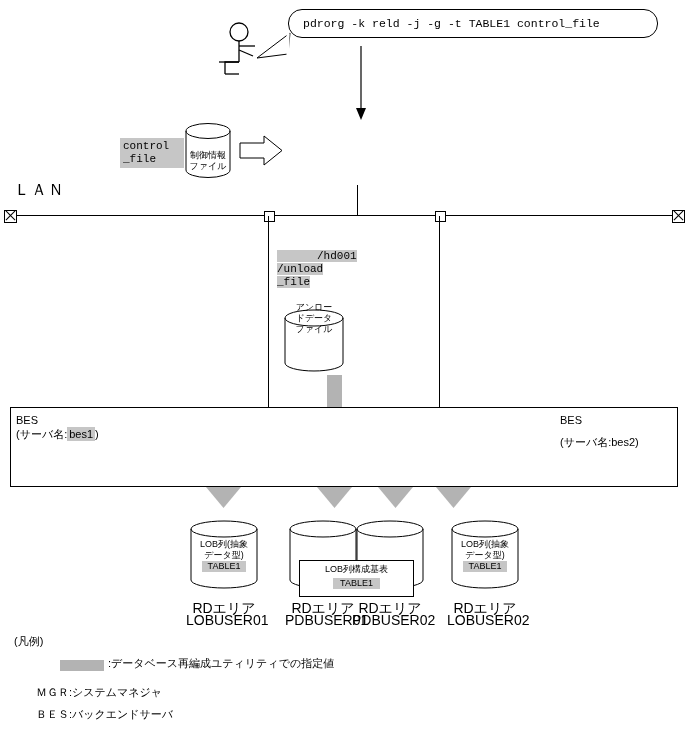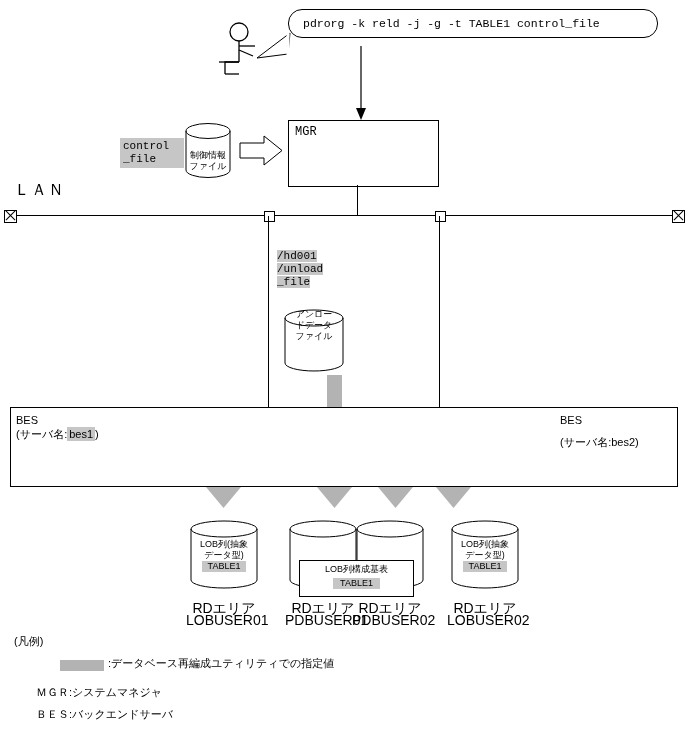--- a/index.html
+++ b/index.html
@@ -110,47 +110,44 @@
     <path d="M46,9 L46,48" stroke="#000000" stroke-width="1" fill="none"></path>
     <path d="M2,48 A22,7.5 0 0 0 46,48" fill="#ffffff" stroke="#000000" stroke-width="1"></path>
   </svg>
   <div class="abs txt9" style="left:186px; top:150px; width:44px; text-align:center;">制御情報
 ファイル</div>
 
   <svg class="abs" style="left:238px; top:134px; width:46px; height:34px;">
     <path d="M2,9 L26,9 L26,2 L44,16.5 L26,31 L26,24 L2,24 Z" fill="#ffffff" stroke="#000000" stroke-width="1"></path>
   </svg>
 
-  <div class="abs box" style="left:288px; top:120px; width:149px; height:65px;">
-    <div class="mono txt" style="position:absolute; left:6px; top:5px; font-size:12px;">MGR</div>
-  </div>
 
   <div class="abs txt" style="left:14px; top:183px; font-size:16px; letter-spacing:1px;">ＬＡＮ</div>
   <div class="line abs" style="left:12px; top:215px; width:664px; height:1.2px;"></div>
 
   <div class="nodex abs" style="left:4px; top:210px;"></div>
   <div class="nodex abs" style="left:672px; top:210px;"></div>
   <div class="node abs" style="left:264px; top:211px;"></div>
   <div class="node abs" style="left:435px; top:211px;"></div>
 
   <div class="line abs" style="left:357px; top:185px; width:1.2px; height:31px;"></div>
   <div class="line abs" style="left:268px; top:216px; width:1.2px; height:200px;"></div>
   <div class="line abs" style="left:439px; top:216px; width:1.2px; height:200px;"></div>
 
-  <div class="abs mono txt" style="left:274px; top:248px; width:56px; padding:2px 3px;"><span style="background:#c6c6c6;">/hd001
+  <div class="abs mono txt" style="left:274px; top:248px; width:56px; padding:2px 3px;"><span style="background:#c6c6c6;padding-left:40px;">/hd001
 /unload
 _file</span></div>
 
   <svg class="abs" style="left:283px; top:309px; width:62px; height:66px;">
     <ellipse cx="31" cy="9" rx="29" ry="8" fill="#ffffff" stroke="#000000" stroke-width="1"></ellipse>
     <path d="M2,9 L2,54" stroke="#000000" stroke-width="1" fill="none"></path>
     <path d="M60,9 L60,54" stroke="#000000" stroke-width="1" fill="none"></path>
     <path d="M2,54 A29,8 0 0 0 60,54" fill="#ffffff" stroke="#000000" stroke-width="1"></path>
   </svg>
-  <div class="abs txt9" style="left:285px; top:309px; width:58px; text-align:center;">アンロー
+  <div class="abs txt9" style="left:285px; top:302px; width:58px; text-align:center;">アンロー
 ドデータ
 ファイル</div>
 
   <div class="gray" style="left:327px; top:375px; width:15px; height:52px;"></div>
 
   <div class="gray" style="left:216px; top:412px; width:126px; height:15px;"></div>
 
   <div class="gray" style="left:216px; top:412px; width:15px; height:78px;"></div>
 
   <div class="gray" style="left:327px; top:427px; width:15px; height:63px;"></div>

